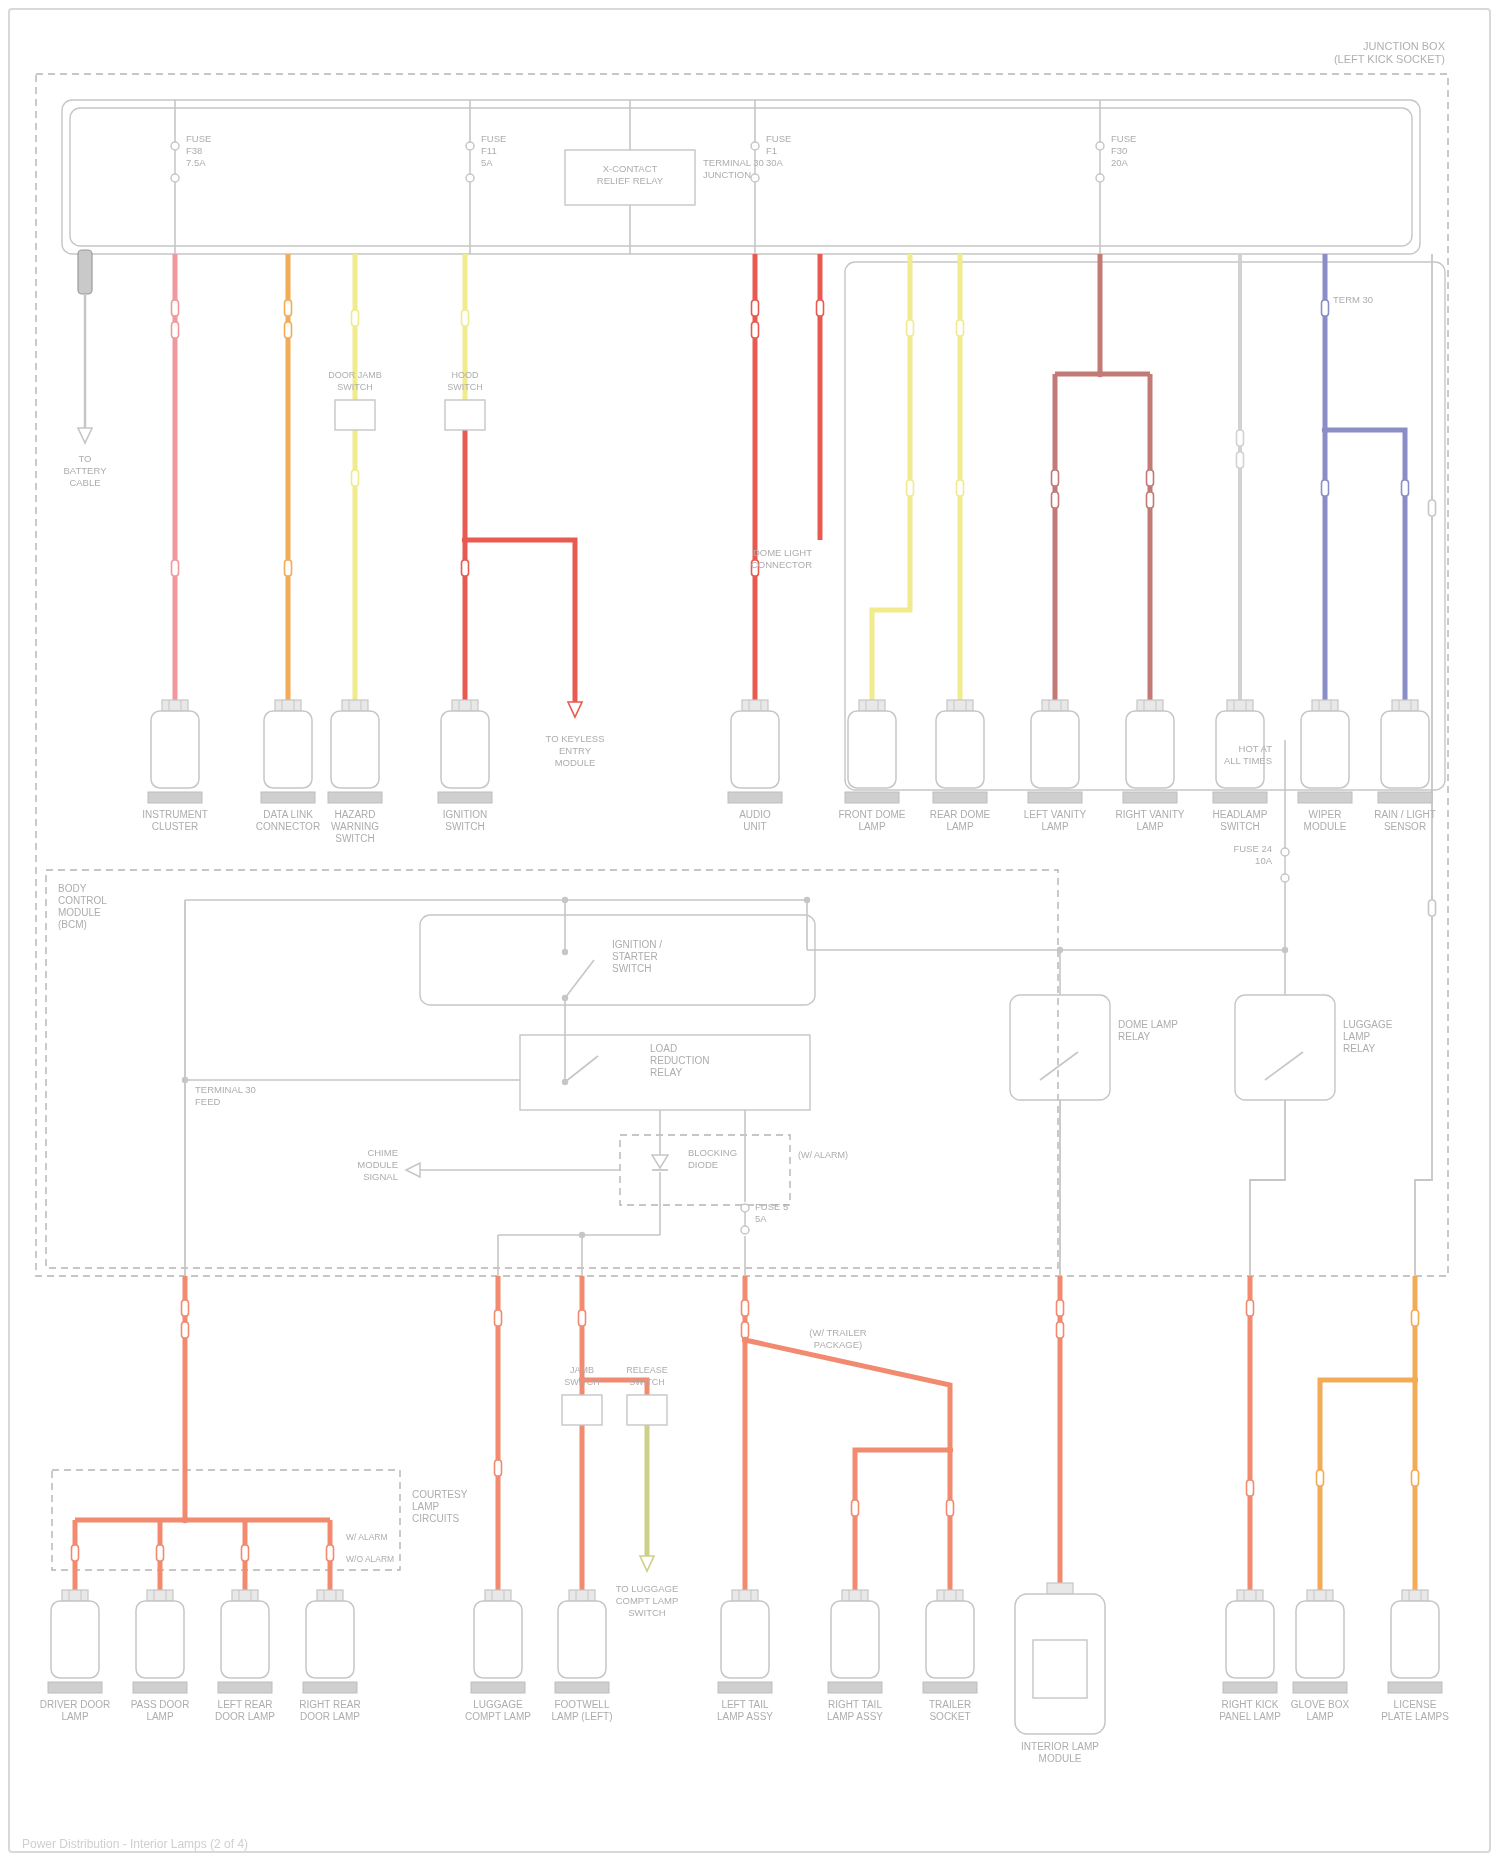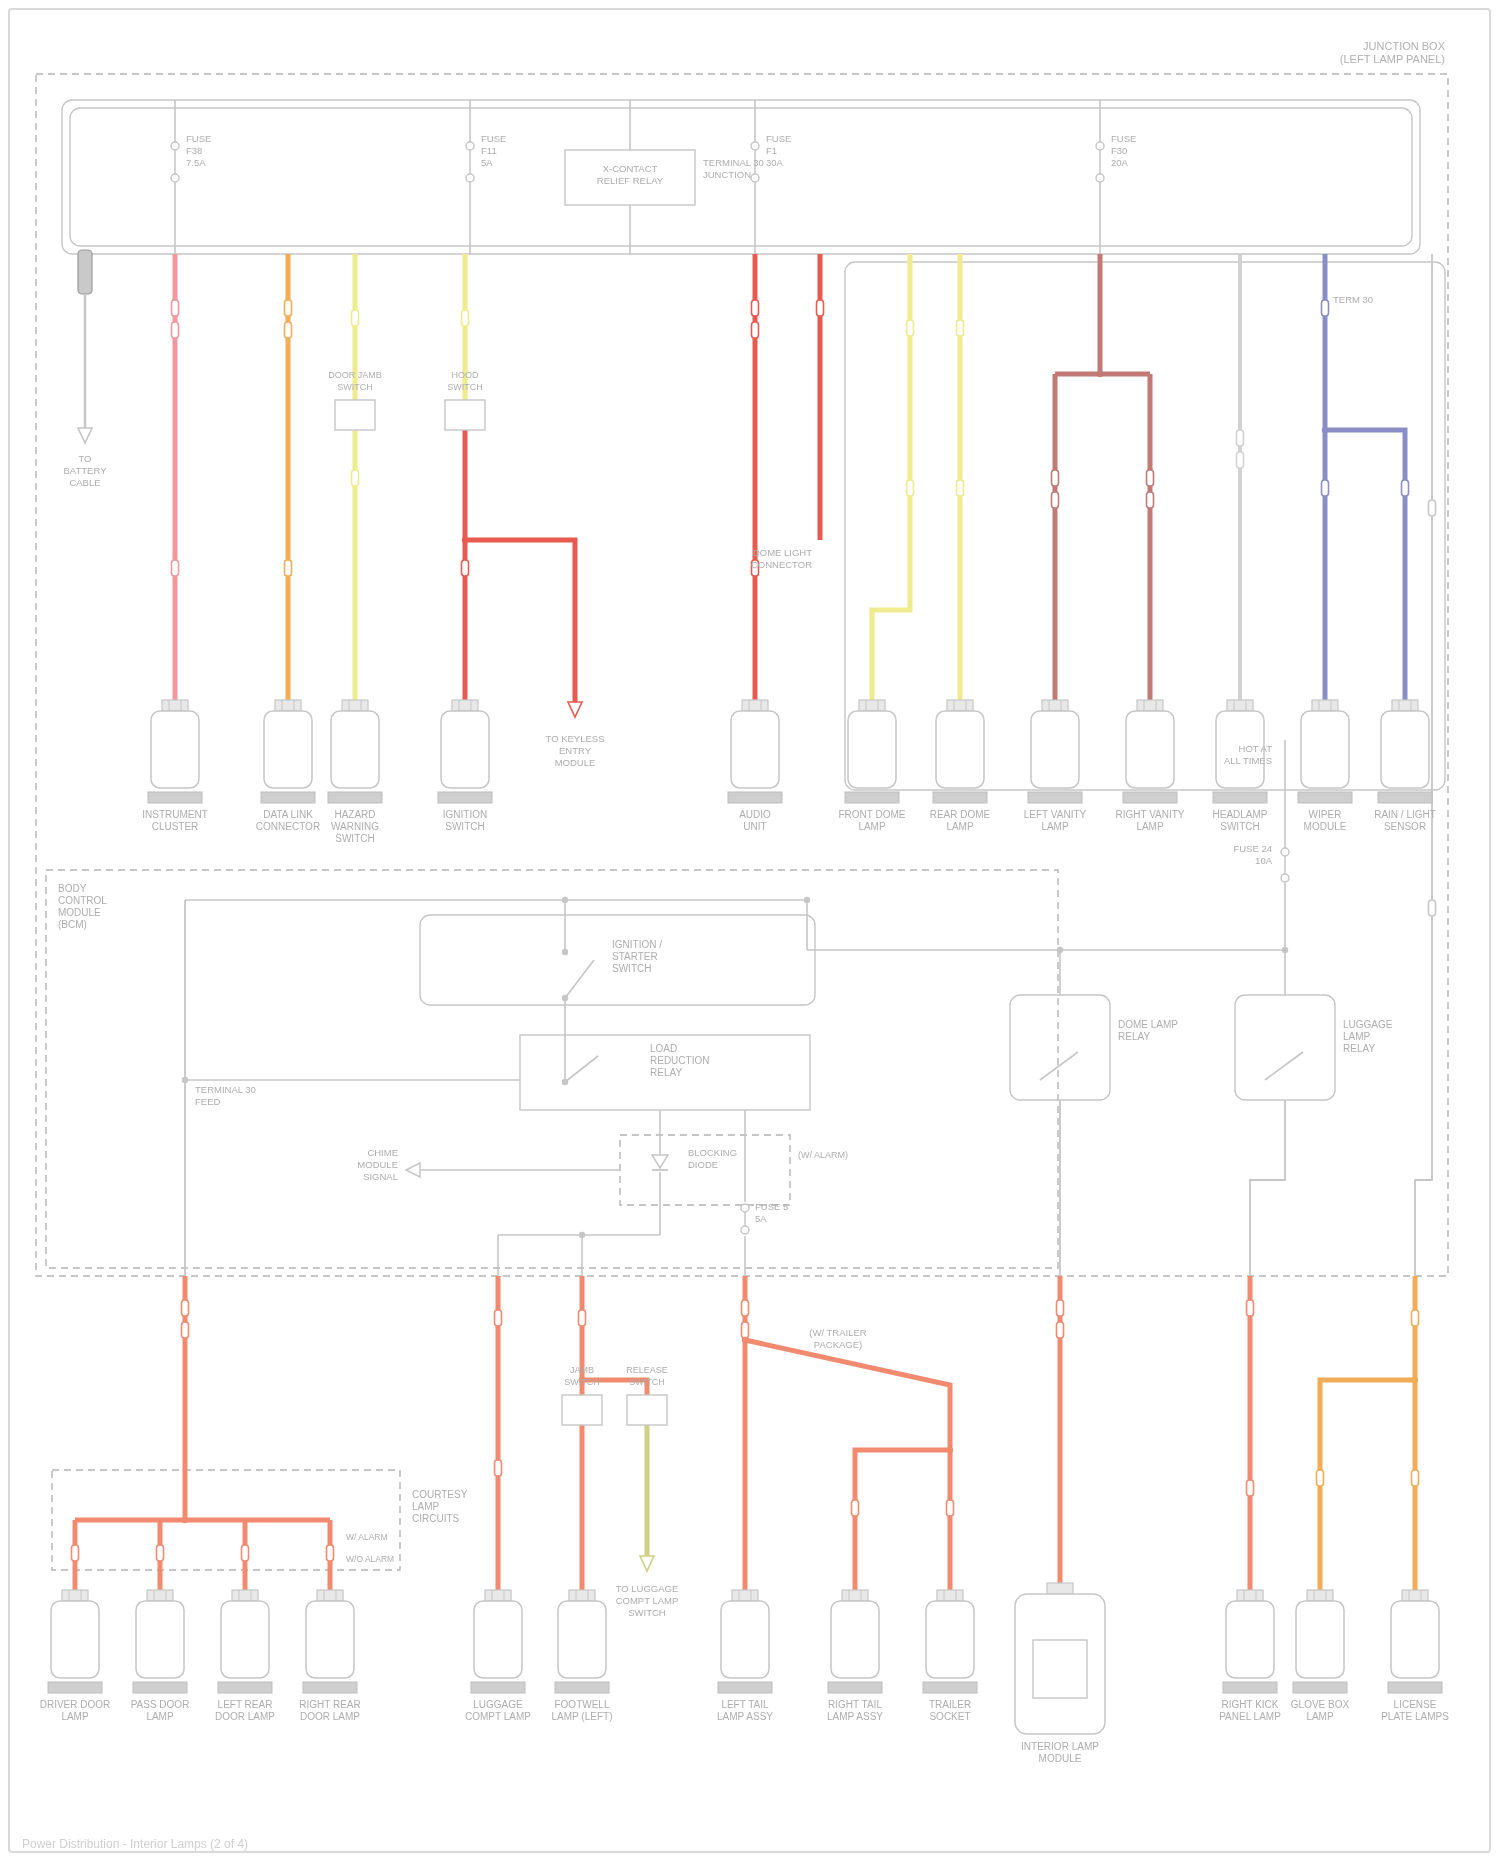--- a/index.html
+++ b/index.html
@@ -10,21 +10,21 @@
   #watermark{position:absolute;left:22px;bottom:10px;font-size:12px;color:#cfcfcf;}
   svg text{font-family:"Liberation Sans",sans-serif;fill:#adadad;}
 </style>
 </head>
 <body>
 
 <div id="page">
   <div id="frame"></div>
   <div id="note">
     <div>JUNCTION BOX</div>
-    <div>(LEFT LAMP PANEL)</div>
+    <div>(LEFT KICK SOCKET)</div>
   </div>
   <svg id="diagram" width="1499" height="1861" viewBox="0 0 1499 1861">
       <rect x="36" y="74" width="1412" height="1202" fill="none" stroke-width="1.4" stroke="#b4b4b4" stroke-dasharray="7 5"></rect>
       <rect x="62" y="100" width="1358" height="154" fill="none" stroke-width="1.4" stroke="#c6c6c6" rx="10"></rect>
       <rect x="70" y="108" width="1342" height="138" fill="none" stroke-width="1.4" stroke="#c6c6c6" rx="10"></rect>
       <rect x="845" y="262" width="600" height="528" fill="none" stroke-width="1.4" stroke="#c6c6c6" rx="10"></rect>
       <rect x="565" y="150" width="130" height="55" fill="none" stroke-width="1.4" stroke="#c6c6c6"></rect>
       <rect x="46" y="870" width="1012" height="398" fill="none" stroke-width="1.4" stroke="#b4b4b4" stroke-dasharray="7 5"></rect>
       <rect x="420" y="915" width="395" height="90" fill="none" stroke-width="1.4" stroke="#c6c6c6" rx="10"></rect>
       <rect x="520" y="1035" width="290" height="75" fill="none" stroke-width="1.4" stroke="#c6c6c6"></rect>

